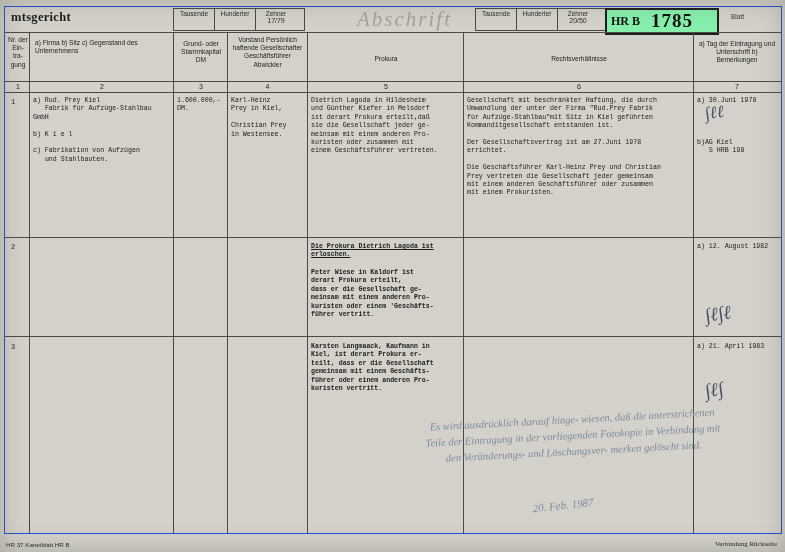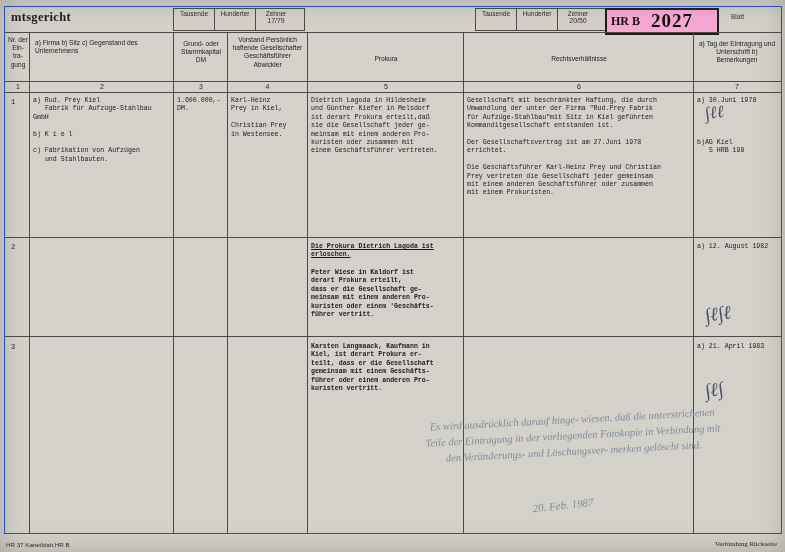--- a/index.html
+++ b/index.html
@@ -66,21 +66,21 @@
     font-family:"Liberation Serif", serif;
     font-size:21px;color:#9a9a95;
     letter-spacing:2px;
     font-style:italic;
     opacity:.85;
   }
   .hrb{
     position:absolute;left:600px;top:1px;
     border:2px solid #1d1d1b;
     height:23px;width:110px;
-    background:#f9a8d4;
+    background:#86efac;
   }
   .hrb .lbl{
     position:absolute;left:4px;top:4px;
     font-size:12px;font-weight:bold;color:#111;
     font-family:"Liberation Serif", serif;
   }
   .hrb .num{
     position:absolute;left:44px;top:0px;
     font-size:19px;font-weight:bold;color:#111;
     font-family:"Liberation Serif", serif;
@@ -166,30 +166,31 @@
 
     <div class="hdr">
       <div class="court">mtsgericht</div>
 
       <div class="numgrid" style="left:168px;width:130px;">
         <div><span>Tausende</span></div>
         <div><span>Hunderter</span></div>
         <div><span>Zehner</span><br><span style="font-size:7px">17/79</span></div>
       </div>
 
+      <div class="abschrift">Abschrift</div>
 
       <div class="numgrid" style="left:470px;width:130px;">
         <div><span>Tausende</span></div>
         <div><span>Hunderter</span></div>
         <div><span>Zehner</span><br><span style="font-size:7px">20/50</span></div>
       </div>
 
       <div class="hrb">
         <div class="lbl">HR B</div>
-        <div class="num">2027</div>
+        <div class="num">1785</div>
       </div>
       <div class="blatt">Blatt</div>
     </div>
 
     <div class="hline" style="top:25px;"></div>
     <div class="hline" style="top:74px;"></div>
     <div class="hline" style="top:85px;"></div>
 
     <div class="col" style="left:24px;top:25px;"></div>
     <div class="col" style="left:168px;top:25px;"></div>

